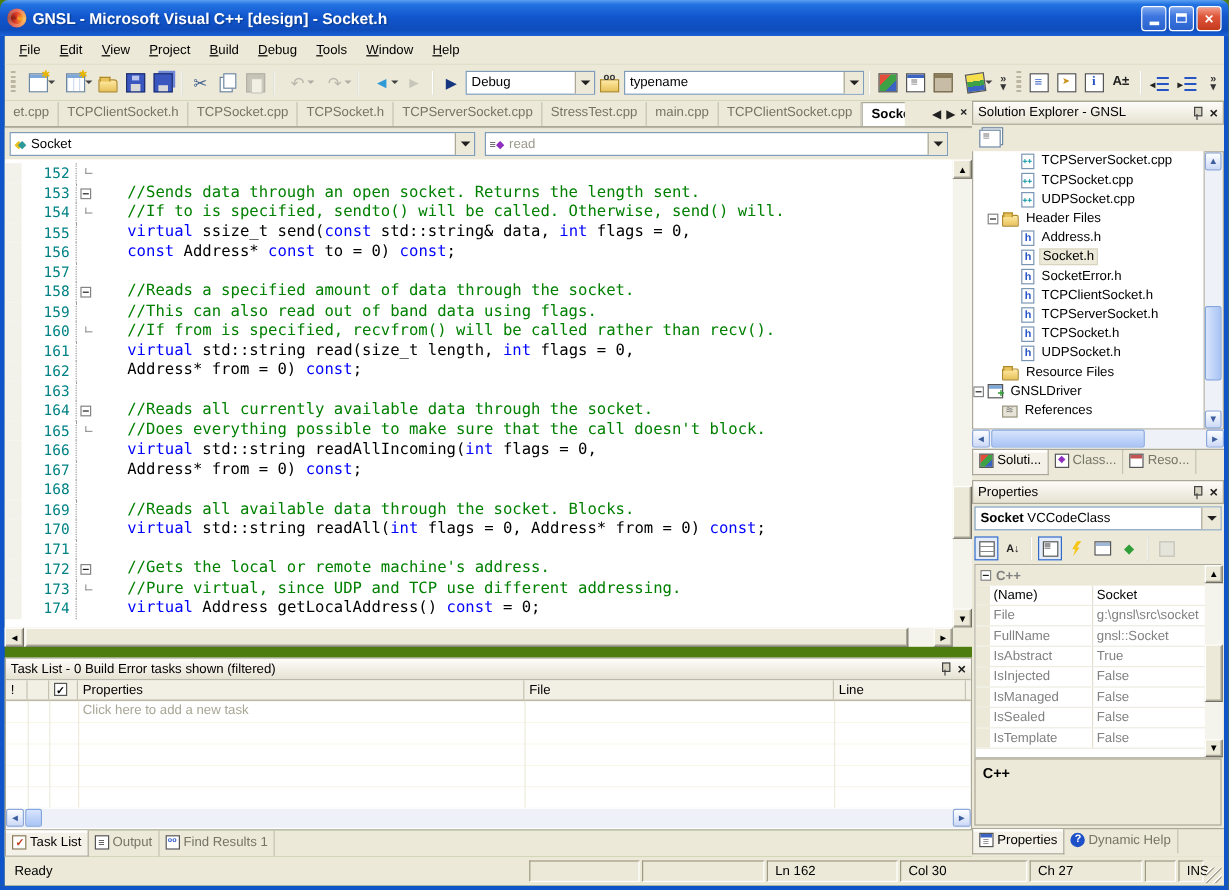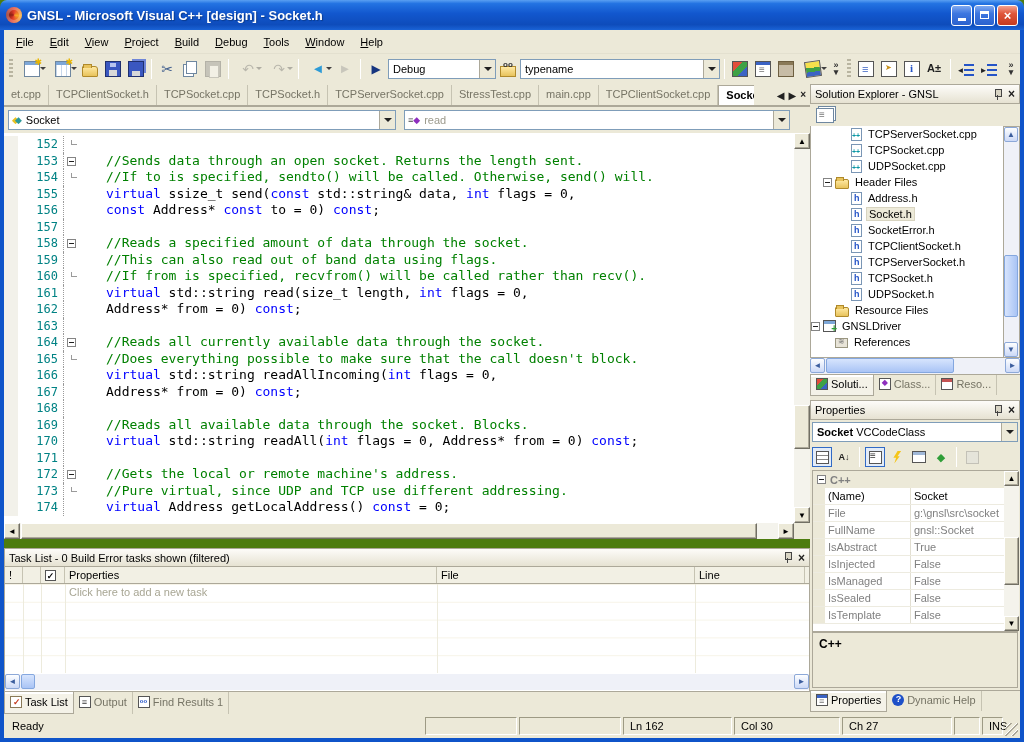--- a/index.html
+++ b/index.html
@@ -698,20 +698,20 @@
       </div>
     </div>
 
   <div class="statusbar">
     <div class="sb-ready">Ready</div>
     <span id="status-panels" style="display:flex;gap:2px">
         <div class="sb-panel" style="width: 92px;"></div>
         <div class="sb-panel" style="width: 102px;"></div>
         <div class="sb-panel" style="width: 109px;">Ln 162</div>
         <div class="sb-panel" style="width: 106px;">Col 30</div>
-        <div class="sb-panel" style="width: 110px;">Ch 27</div>
+        <div class="sb-panel" style="width: 94px;">Ch 27</div>
         <div class="sb-panel" style="width: 26px;"></div>
         <div class="sb-panel" style="width: 21px;">INS</div>
       </span>
     <div class="sb-grip"></div>
   </div>
 
 </div>
 
 </body></html>

